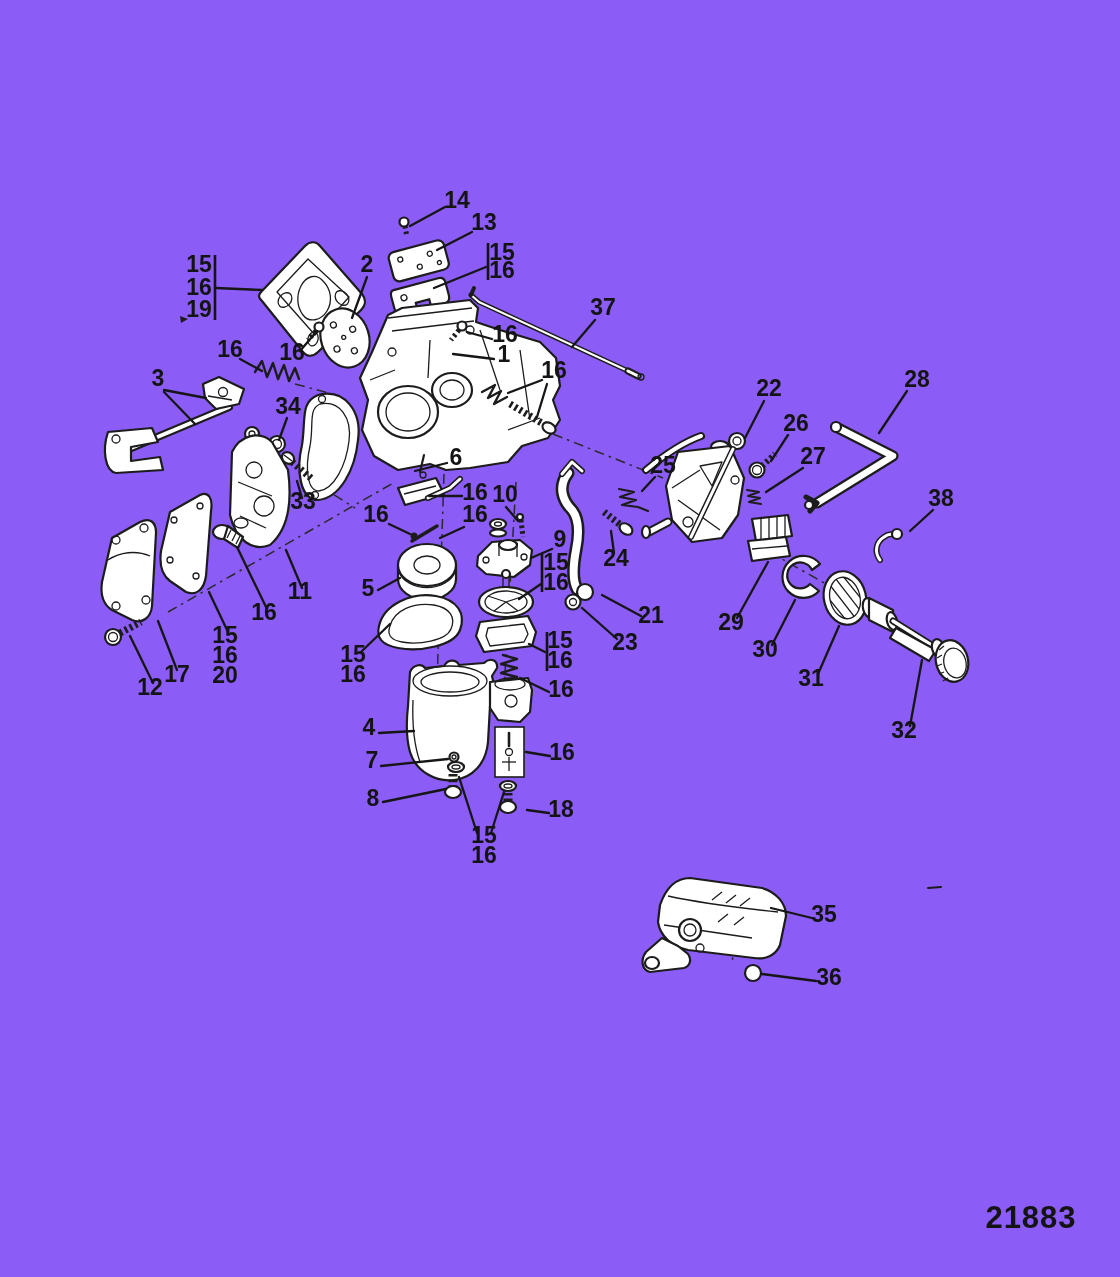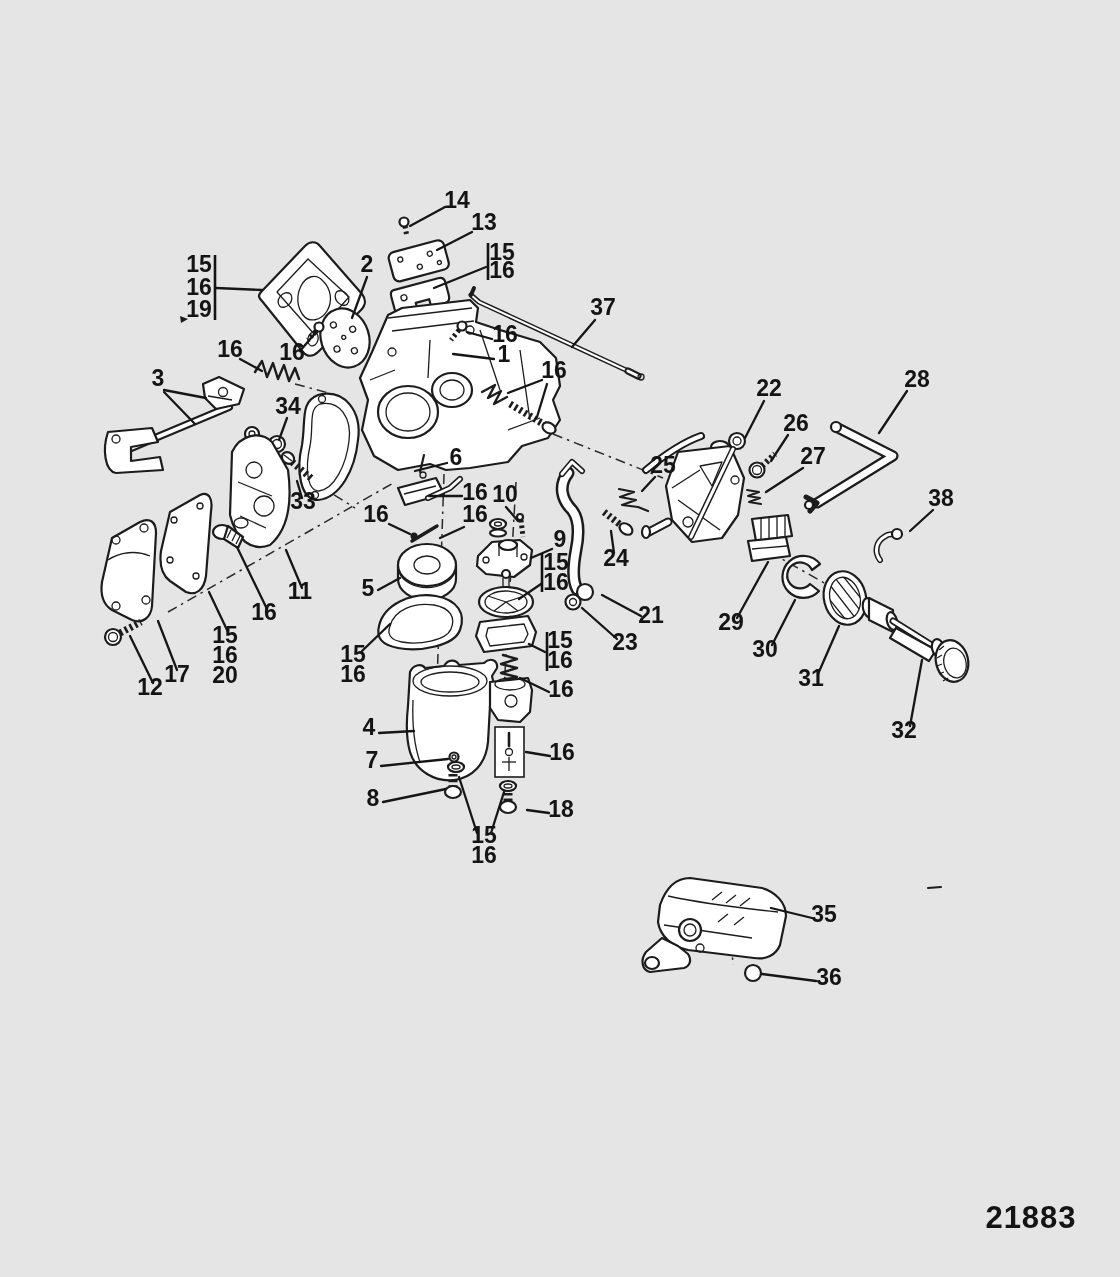--- a/index.html
+++ b/index.html
@@ -1,16 +1,16 @@
 <!DOCTYPE html>
 <html><head>
 <meta charset="utf-8">
 <style>
   html,body { margin:0; padding:0; background:#ffffff; }
-  #stage { position:relative; width:1120px; height:1277px; background:#e5e5e5; overflow:hidden; }
+  #stage { position:relative; width:1120px; height:1277px; background:#8b5cf6; overflow:hidden; }
   svg { position:absolute; inset:0; }
   .fw { fill:#fff; stroke:#1c1c1c; stroke-width:2.2; stroke-linejoin:round; stroke-linecap:round; }
   .ln { fill:none; stroke:#1c1c1c; stroke-width:2.2; stroke-linejoin:round; stroke-linecap:round; }
   .tn { fill:none; stroke:#1c1c1c; stroke-width:1.3; stroke-linejoin:round; }
   .th { fill:none; stroke:#1c1c1c; stroke-dasharray:2.6 3; }
   .b2 { fill:none; stroke:#fff; stroke-linecap:round; stroke-linejoin:round; }
   .leader { stroke:#161616; stroke-width:2.3; fill:none; stroke-linecap:round; }
   .dash { stroke:#2a2a2a; stroke-width:1.5; fill:none; stroke-dasharray:10 5 2.5 5; }
   .bar { stroke:#141414; stroke-width:2.6; }
   .callout { font-family:"Liberation Sans", sans-serif; font-weight:bold; font-size:23px;

